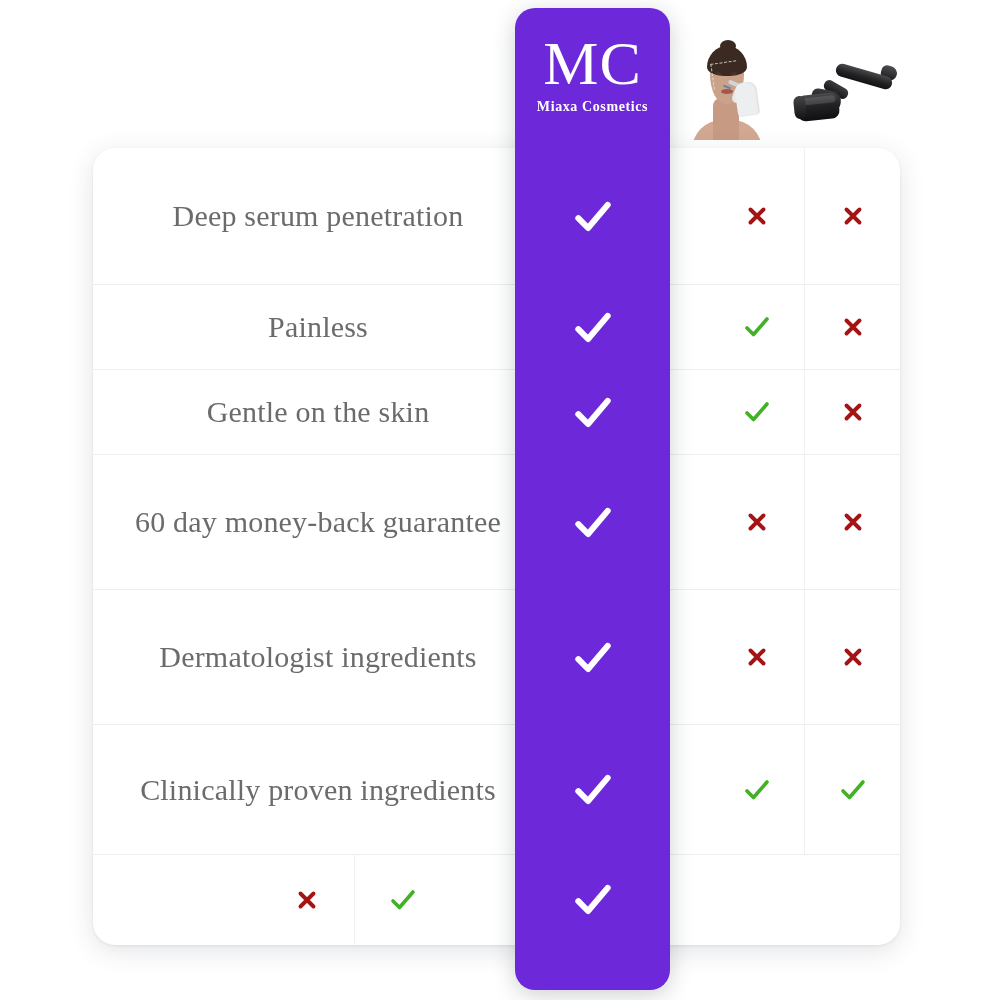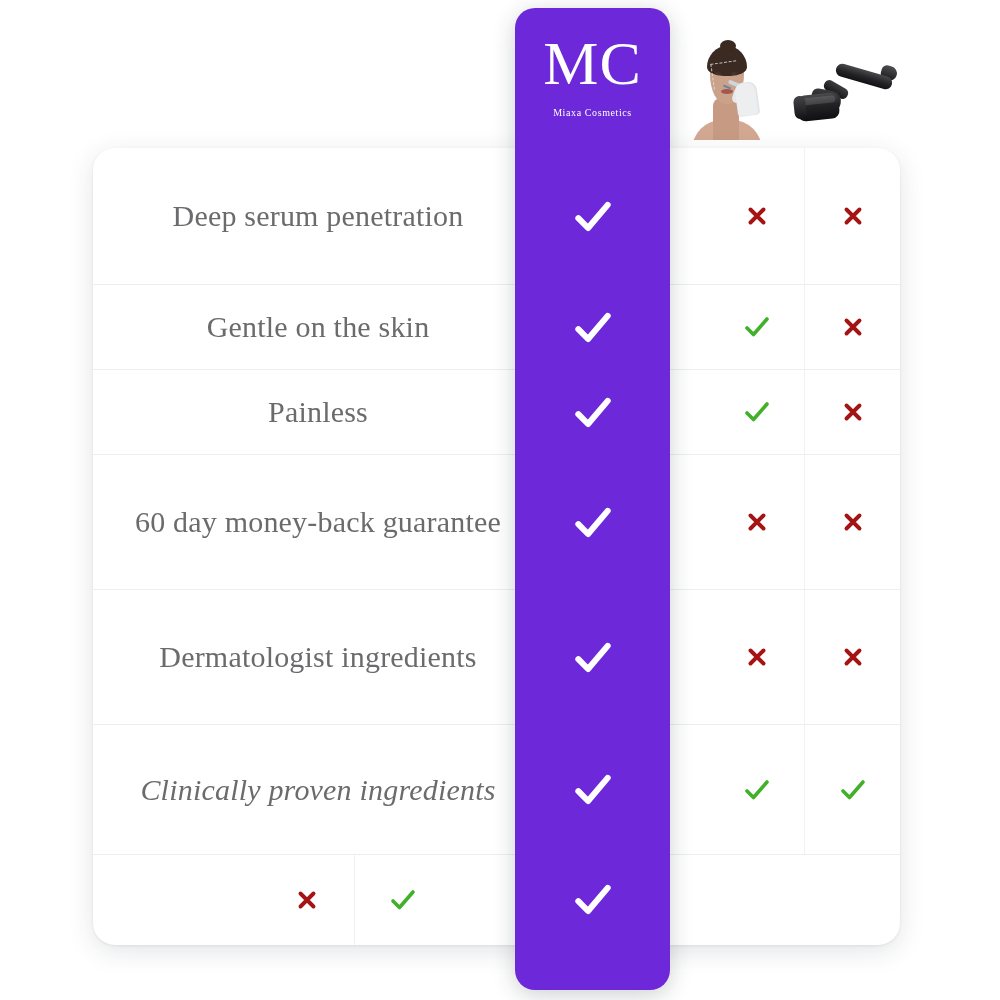--- a/index.html
+++ b/index.html
@@ -267,23 +267,24 @@
     color: #ffffff;
     user-select: none;
   }
   .brand-mark {
     font-size: 62px;
     line-height: .95;
     letter-spacing: 1px;
     font-weight: 400;
   }
   .brand-name {
-    margin-top: 14px;
-    font-size: 10px;
+    margin-top: 6px;
+    font-size: 14px;
     letter-spacing: .6px;
+    font-weight: bold;
   }
 
   .brand-checks {
     position: absolute;
     left: 0; right: 0;
     top: 140px;
     height: 797px;
     display: flex;
     flex-direction: column;
   }
@@ -352,39 +353,39 @@
         </div>
         <div class="cell-comp">
           <span>
             <svg class="mark-x" viewBox="0 0 24 24" fill="none" stroke="currentColor" stroke-width="3.6" stroke-linecap="round">
               <path d="M6 6 L18 18 M18 6 L6 18"></path>
             </svg>
           </span>
         </div>
       </div>
       <div class="row" style="height: 85px;">
-        <div class="cell-label">Gentle on the skin</div>
+        <div class="cell-label">Painless</div>
         <div class="cell-brand"></div>
         <div class="cell-comp first">
           <span>
             <svg class="mark-check" viewBox="0 0 24 24" fill="none" stroke="currentColor" stroke-width="2.9" stroke-linecap="round" stroke-linejoin="round">
               <path d="M4 12.8 L9.2 18 L20 5.6"></path>
             </svg>
           </span>
         </div>
         <div class="cell-comp">
           <span>
             <svg class="mark-x" viewBox="0 0 24 24" fill="none" stroke="currentColor" stroke-width="3.6" stroke-linecap="round">
               <path d="M6 6 L18 18 M18 6 L6 18"></path>
             </svg>
           </span>
         </div>
       </div>
       <div class="row" style="height: 85px;">
-        <div class="cell-label">Painless</div>
+        <div class="cell-label">Gentle on the skin</div>
         <div class="cell-brand"></div>
         <div class="cell-comp first">
           <span>
             <svg class="mark-check" viewBox="0 0 24 24" fill="none" stroke="currentColor" stroke-width="2.9" stroke-linecap="round" stroke-linejoin="round">
               <path d="M4 12.8 L9.2 18 L20 5.6"></path>
             </svg>
           </span>
         </div>
         <div class="cell-comp">
           <span>
@@ -423,21 +424,21 @@
           </span>
         </div>
         <div class="cell-comp">
           <span>
             <svg class="mark-x" viewBox="0 0 24 24" fill="none" stroke="currentColor" stroke-width="3.6" stroke-linecap="round">
               <path d="M6 6 L18 18 M18 6 L6 18"></path>
             </svg>
           </span>
         </div>
       </div>
-      <div class="row" style="height: 130px; font-style: italic;">
+      <div class="row" style="height: 130px;">
         <div class="cell-label">Clinically proven ingredients</div>
         <div class="cell-brand"></div>
         <div class="cell-comp first">
           <span>
             <svg class="mark-check" viewBox="0 0 24 24" fill="none" stroke="currentColor" stroke-width="2.9" stroke-linecap="round" stroke-linejoin="round">
               <path d="M4 12.8 L9.2 18 L20 5.6"></path>
             </svg>
           </span>
         </div>
         <div class="cell-comp">

